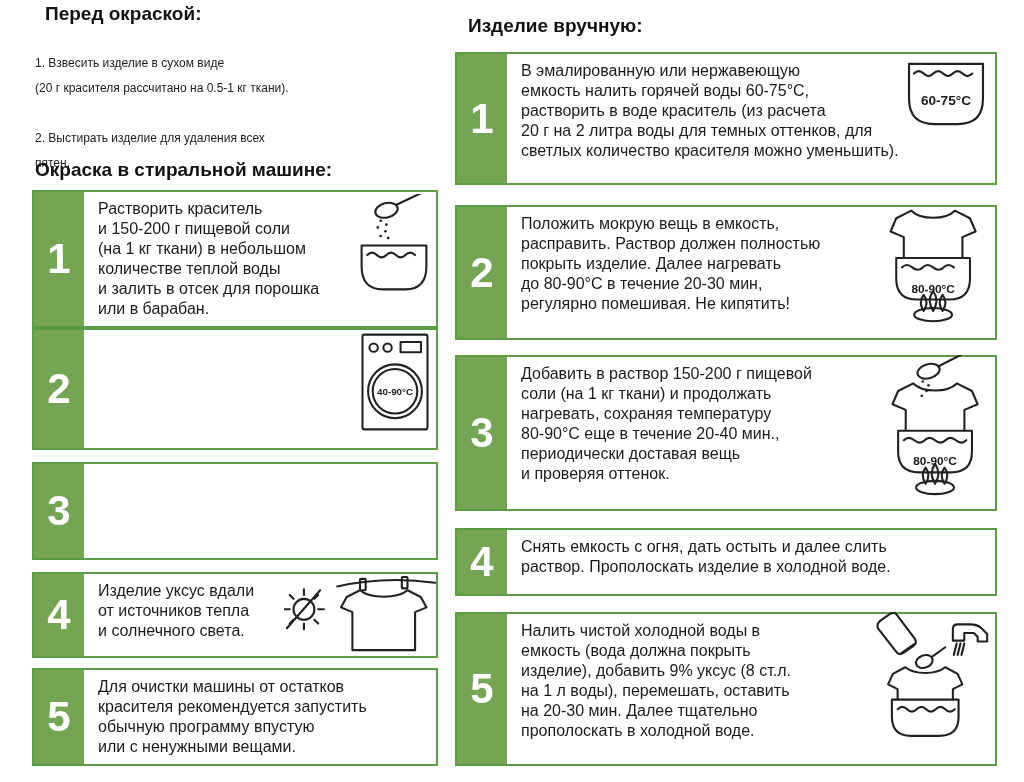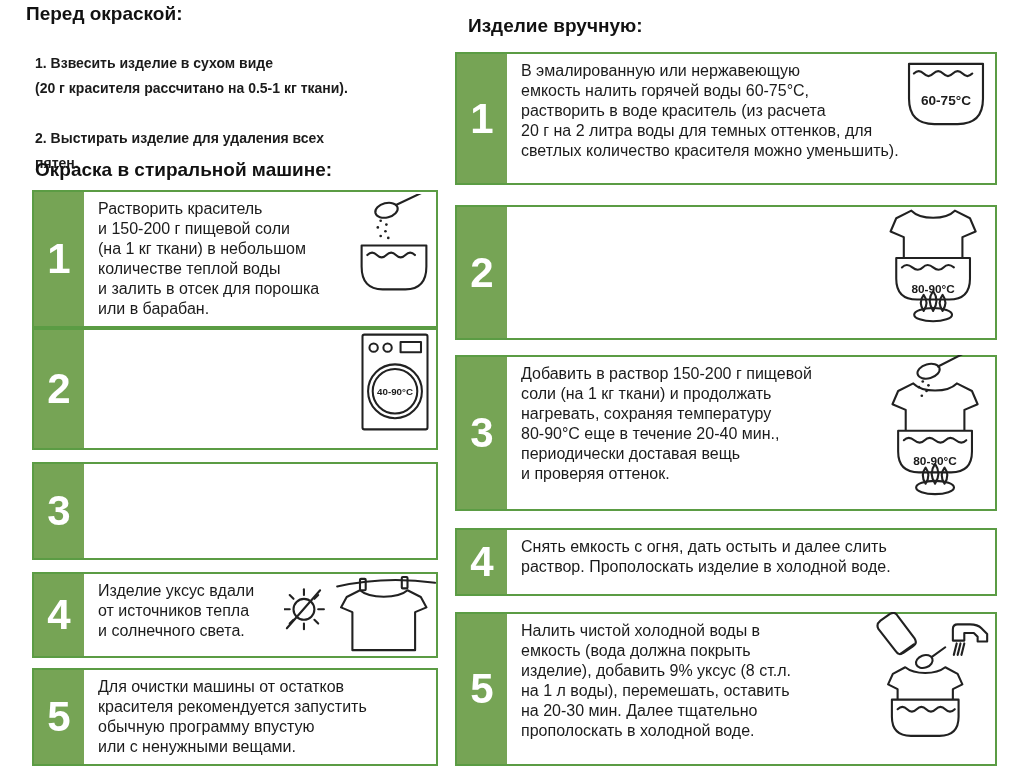--- a/index.html
+++ b/index.html
@@ -7,21 +7,21 @@
     --border:#5b9c44;
     --ink:#1b1b1b;
     --bg:#ffffff;
   }
   html,body{margin:0;padding:0;background:#fff;}
   #page{
     position:relative;width:1024px;height:782px;background:var(--bg);
     font-family:"Liberation Sans",sans-serif;color:var(--ink);overflow:hidden;
   }
   .h{position:absolute;font-weight:700;font-size:19px;line-height:24px;color:#111;}
-  .intro{position:absolute;font-size:14px;line-height:25px;white-space:pre-line;color:var(--ink);font-weight:bold;}
+  .intro{position:absolute;font-size:12px;line-height:25px;white-space:pre-line;color:var(--ink);}
   .step{
     position:absolute;display:flex;background:#fff;
     border:2px solid var(--border);box-sizing:border-box;
   }
   .num{
     flex:0 0 50px;background:var(--green);color:#fff;
     display:flex;align-items:center;justify-content:center;
     font-size:42px;font-weight:700;line-height:1;
   }
   .content{position:relative;flex:1;padding:7px 10px 7px 14px;}
@@ -31,21 +31,21 @@
   .ln{stroke:#212121;stroke-width:2.2;fill:none;}
   .lnw{stroke:#212121;stroke-width:2.2;fill:#ffffff;}
   .dot{fill:#212121;stroke:none;}
   .svgtxt{font-family:"Liberation Sans",sans-serif;font-weight:700;fill:#1b1b1b;stroke:none;text-anchor:middle;}
 </style>
 </head>
 <body>
 
 <div id="page">
 
-  <div class="h" style="left:26px;top:2px;">Перед окраской:</div>
+  <div class="h" style="left:45px;top:2px;">Перед окраской:</div>
   <div class="intro" style="left:35px;top:26px;width:430px;">
     <div>1. Взвесить изделие в сухом виде
 (20 г красителя рассчитано на 0.5-1 кг ткани).</div>
     <div>2. Выстирать изделие для удаления всех
 пятен.</div>
     <div>3. Для равномерного окрашивания изделие
 после стирки не сушить.</div>
   </div>
   <div class="h" style="left:35px;top:158px;">Окраска в стиральной машине:</div>
 
@@ -143,20 +143,25 @@
         <path class="ln" d="M6,6 H82 V42 Q82,68 56,68 H32 Q6,68 6,42 Z"></path>
         <path class="ln" d="M11,16 q5,-5 10,0 t10,0 t10,0 t10,0 t10,0 t10,0"></path>
         <text class="svgtxt" x="44" y="48" font-size="14">60-75°C</text>
       </svg>
     </div>
   </div>
 
   <div class="step" style="left:455px;top:205px;width:542px;min-height:135px;">
     <div class="num">2</div>
     <div class="content">
+      <div class="txt">Положить мокрую вещь в емкость,
+расправить. Раствор должен полностью
+покрыть изделие. Далее нагревать
+до 80-90°C в течение 20-30 мин,
+регулярно помешивая. Не кипятить!</div>
       <svg class="icon" style="right:8px;top:-2px;" width="104" height="121" viewBox="0 0 110 128">
         <path class="ln" d="M30,6 L14,14 L8,28 L22,34 L22,70 L84,70 L84,34 L98,28 L92,14 L76,6 C66,16 40,16 30,6 Z"></path>
         <path class="lnw" d="M14,56 H92 V78 Q92,100 70,100 H36 Q14,100 14,78 Z"></path>
         <path class="ln" d="M20,66 q5,-5 11,0 t11,0 t11,0 t11,0 t11,0"></path>
         <text class="svgtxt" x="53" y="93" font-size="12.5">80-90°C</text>
         <path class="ln" d="M43,112 q-6,-9 0,-17 q6,8 0,17"></path>
         <path class="ln" d="M53,112 q-7,-11 0,-21 q7,10 0,21"></path>
         <path class="ln" d="M63,112 q-6,-9 0,-17 q6,8 0,17"></path>
         <ellipse class="ln" cx="53" cy="116" rx="20" ry="7"></ellipse>
       </svg>

